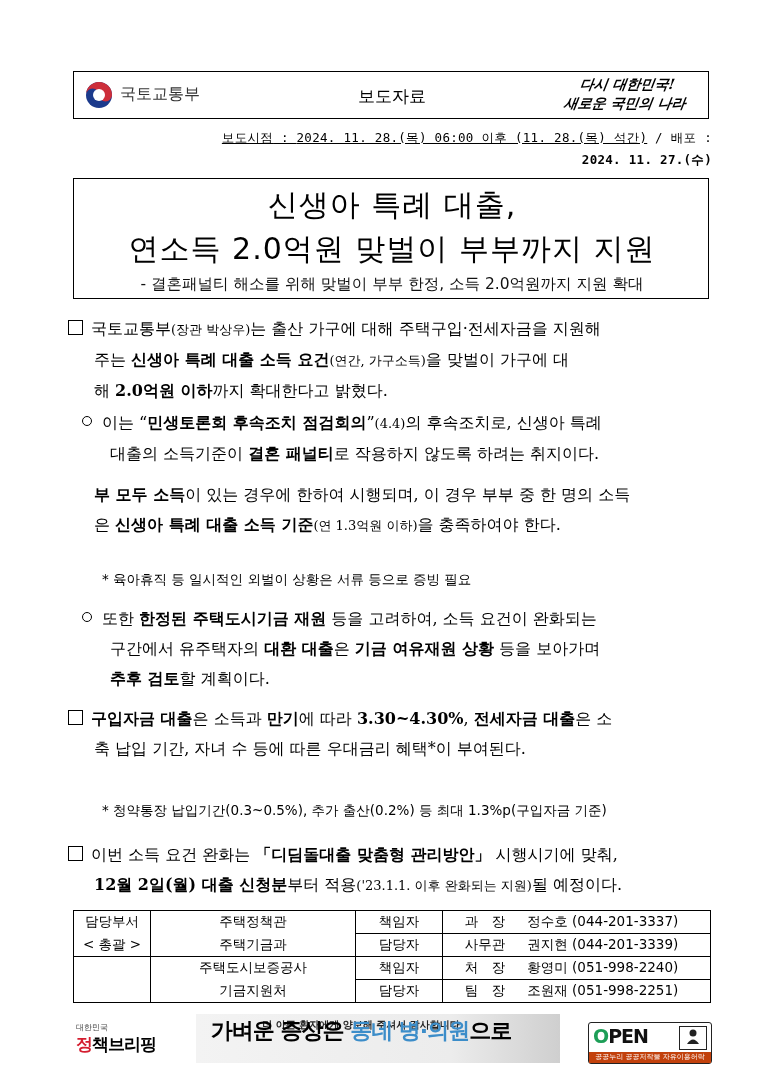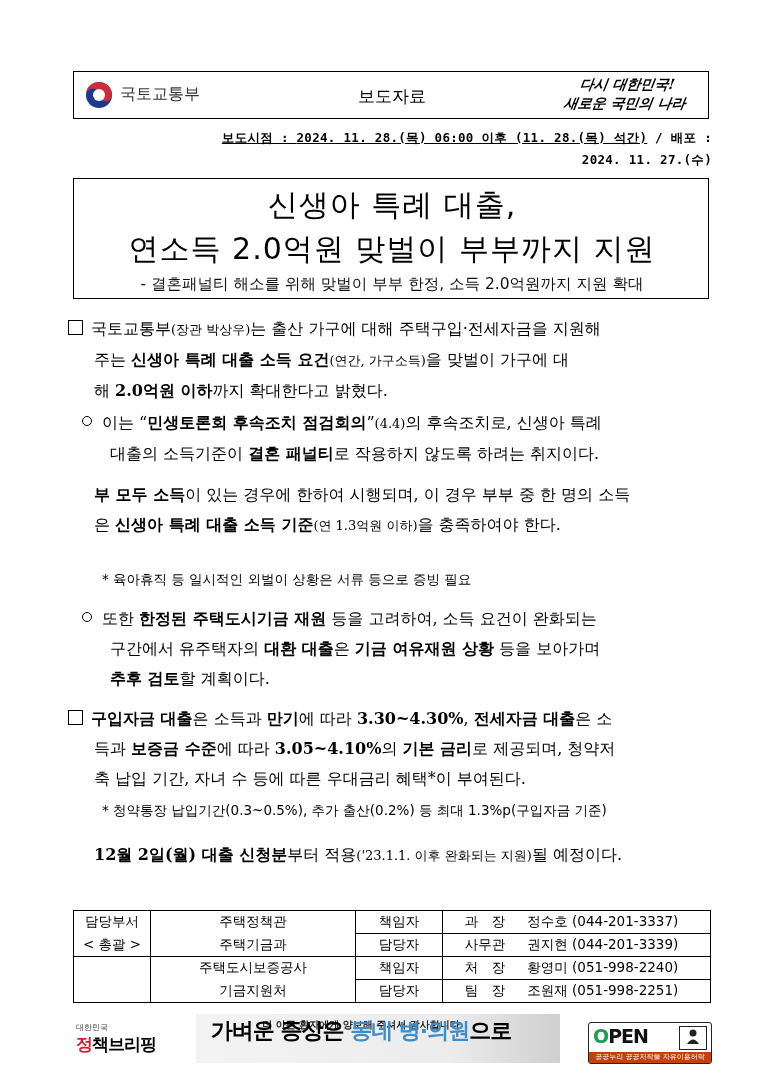--- a/index.html
+++ b/index.html
@@ -8,21 +8,21 @@
   .abs { position: absolute; }
 
   
   .header-box { left: 73px; top: 71px; width: 636px; height: 48px; border: 1.5px solid #000; box-sizing: border-box; }
   .ministry-logo { left: 10px; top: 8px; width: 30px; height: 30px; }
   .ministry-name { left: 46px; top: 12px; font-size: 16px; color: #333; }
   .press-label { left: 0; width: 636px; top: 13px; text-align: center; font-size: 17px; }
   .slogan { right: 12px; top: 3px; width: 140px; font-size: 14px; font-weight: bold; font-style: italic;
             line-height: 19px; text-align: center; font-family: "DejaVu Serif", serif; transform: skewX(-8deg); }
 
-  .release-line { right: 72px; top: 130px; font-size: 12.5px; font-weight: bold; font-family: "DejaVu Sans Mono", monospace; letter-spacing: 0.3px; }
+  .release-line { right: 72px; top: 130px; font-size: 12.5px; font-weight: normal; font-family: "DejaVu Sans Mono", monospace; letter-spacing: 0.3px; }
   .release-line .u { text-decoration: underline; }
   .dist-date { right: 72px; top: 152px; font-size: 12.5px; font-weight: bold; font-family: "DejaVu Sans Mono", monospace; letter-spacing: 0.3px; }
 
   
   .title-box { left: 73px; top: 178px; width: 636px; height: 121px; border: 1.5px solid #000; box-sizing: border-box; }
   .title-l1 { left: 0; width: 636px; top: 6px; text-align: center; font-size: 30px; letter-spacing: 1px; }
   .title-l2 { left: 0; width: 636px; top: 50px; text-align: center; font-size: 30px; letter-spacing: 1px; }
   .title-sub { left: 0; width: 636px; top: 95px; text-align: center; font-size: 15.5px; color: #111; }
 
   
@@ -102,26 +102,26 @@
 <div class="abs note" style="left:102px; top:571px;">* 육아휴직 등 일시적인 외벌이 상황은 서류 등으로 증빙 필요</div>
 
 <div class="abs para" style="top:604px;">
   <div><span class="circle-mark"></span><span>또한 </span><b>한정된 주택도시기금 재원</b><span> 등을 고려하여, 소득 요건이 완화되는</span></div>
   <div style="padding-left:42px;"><span>구간에서 유주택자의 </span><b>대환 대출</b><span>은 </span><b>기금 여유재원 상황</b><span> 등을 보아가며</span></div>
   <div style="padding-left:42px;"><b>추후 검토</b><span>할 계획이다.</span></div>
 </div>
 
 <div class="abs para" style="top:704px;">
   <div><span class="box-mark"></span><b>구입자금 대출</b><span>은 소득과 </span><b>만기</b><span>에 따라 </span><b>3.30~4.30%</b><span>, </span><b>전세자금 대출</b><span>은 소</span></div>
-  <div class="indent"><span>득과 </span><b>보증금 수준</b><span>에 따라 </span><b>3.05~4.10%</b><span>의 </span><b>기본 금리</b><span>로 제공되며, 청약저</span></div>
   <div class="indent"><span>축 납입 기간, 자녀 수 등에 따른 우대금리 혜택*이 부여된다.</span></div>
 </div>
 <div class="abs note" style="left:102px; top:802px;">* 청약통장 납입기간(0.3~0.5%), 추가 출산(0.2%) 등 최대 1.3%p(구입자금 기준)</div>
 
 <div class="abs para" style="top:840px;">
+  <div><span class="box-mark"></span><span>이번 소득 요건 완화는 </span><b>「디딤돌대출 맞춤형 관리방안」</b><span> 시행시기에 맞춰,</span></div>
   <div class="indent"><b>12월 2일(월) 대출 신청분</b><span>부터 적용</span><span class="small">('23.1.1. 이후 완화되는 지원)</span><span>될 예정이다.</span></div>
 </div>
 
 <table class="contacts">
   <tbody>
       <tr>
     <td class="noborder-b" style="width:68px;">담당부서</td>
     <td class="noborder-b" style="width:196px;">주택정책관</td>
     <td style="width:78px;">책임자</td>
     <td class="left"><span style="display:inline-block;width:76px;text-align:center;">과　장</span> <span>정수호</span> <span>(044-201-3337)</span></td>

